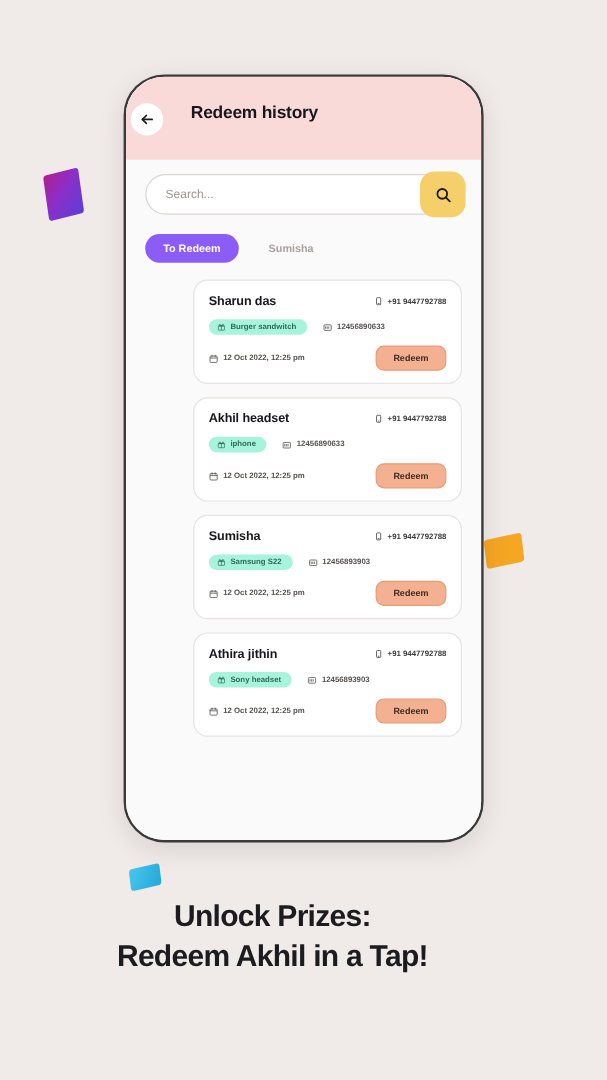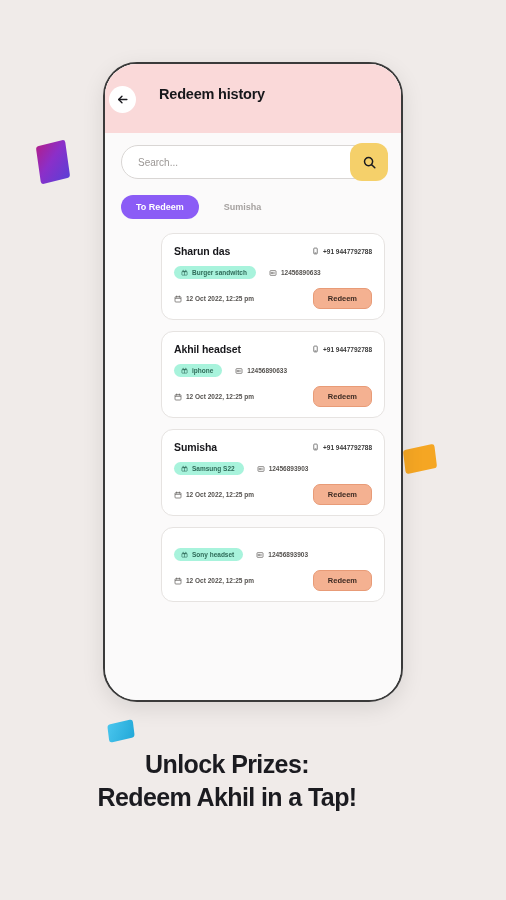--- a/index.html
+++ b/index.html
@@ -436,20 +436,30 @@
               <line x1="8" y1="3" x2="8" y2="7" stroke-linecap="round"></line>
               <line x1="16" y1="3" x2="16" y2="7" stroke-linecap="round"></line>
             </svg>
             <span>12 Oct 2022, 12:25 pm</span>
           </span>
           <button class="redeem-btn">Redeem</button>
         </div>
       </div>
 
       <div class="card">
+        <div class="card-top">
+          <div class="card-name">Athira jithin</div>
+          <div class="card-phone">
+            <svg viewBox="0 0 24 24" fill="none" stroke="#2b2b2b" stroke-width="2">
+              <rect x="6" y="2" width="12" height="20" rx="2.5"></rect>
+              <line x1="10.5" y1="18.5" x2="13.5" y2="18.5" stroke-linecap="round"></line>
+            </svg>
+            <span>+91 9447792788</span>
+          </div>
+        </div>
         <div class="card-mid">
           <span class="gift-tag">
             <svg viewBox="0 0 24 24" fill="none" stroke="#2f6b59" stroke-width="2">
               <rect x="3" y="9" width="18" height="12" rx="1.5"></rect>
               <line x1="12" y1="9" x2="12" y2="21"></line>
               <path d="M3 9h18"></path>
               <path d="M12 9C12 9 9 3 6.5 4.5S9 9 12 9z"></path>
               <path d="M12 9c0 0 3-6 5.5-4.5S15 9 12 9z"></path>
             </svg>
             <span>Sony headset</span>

